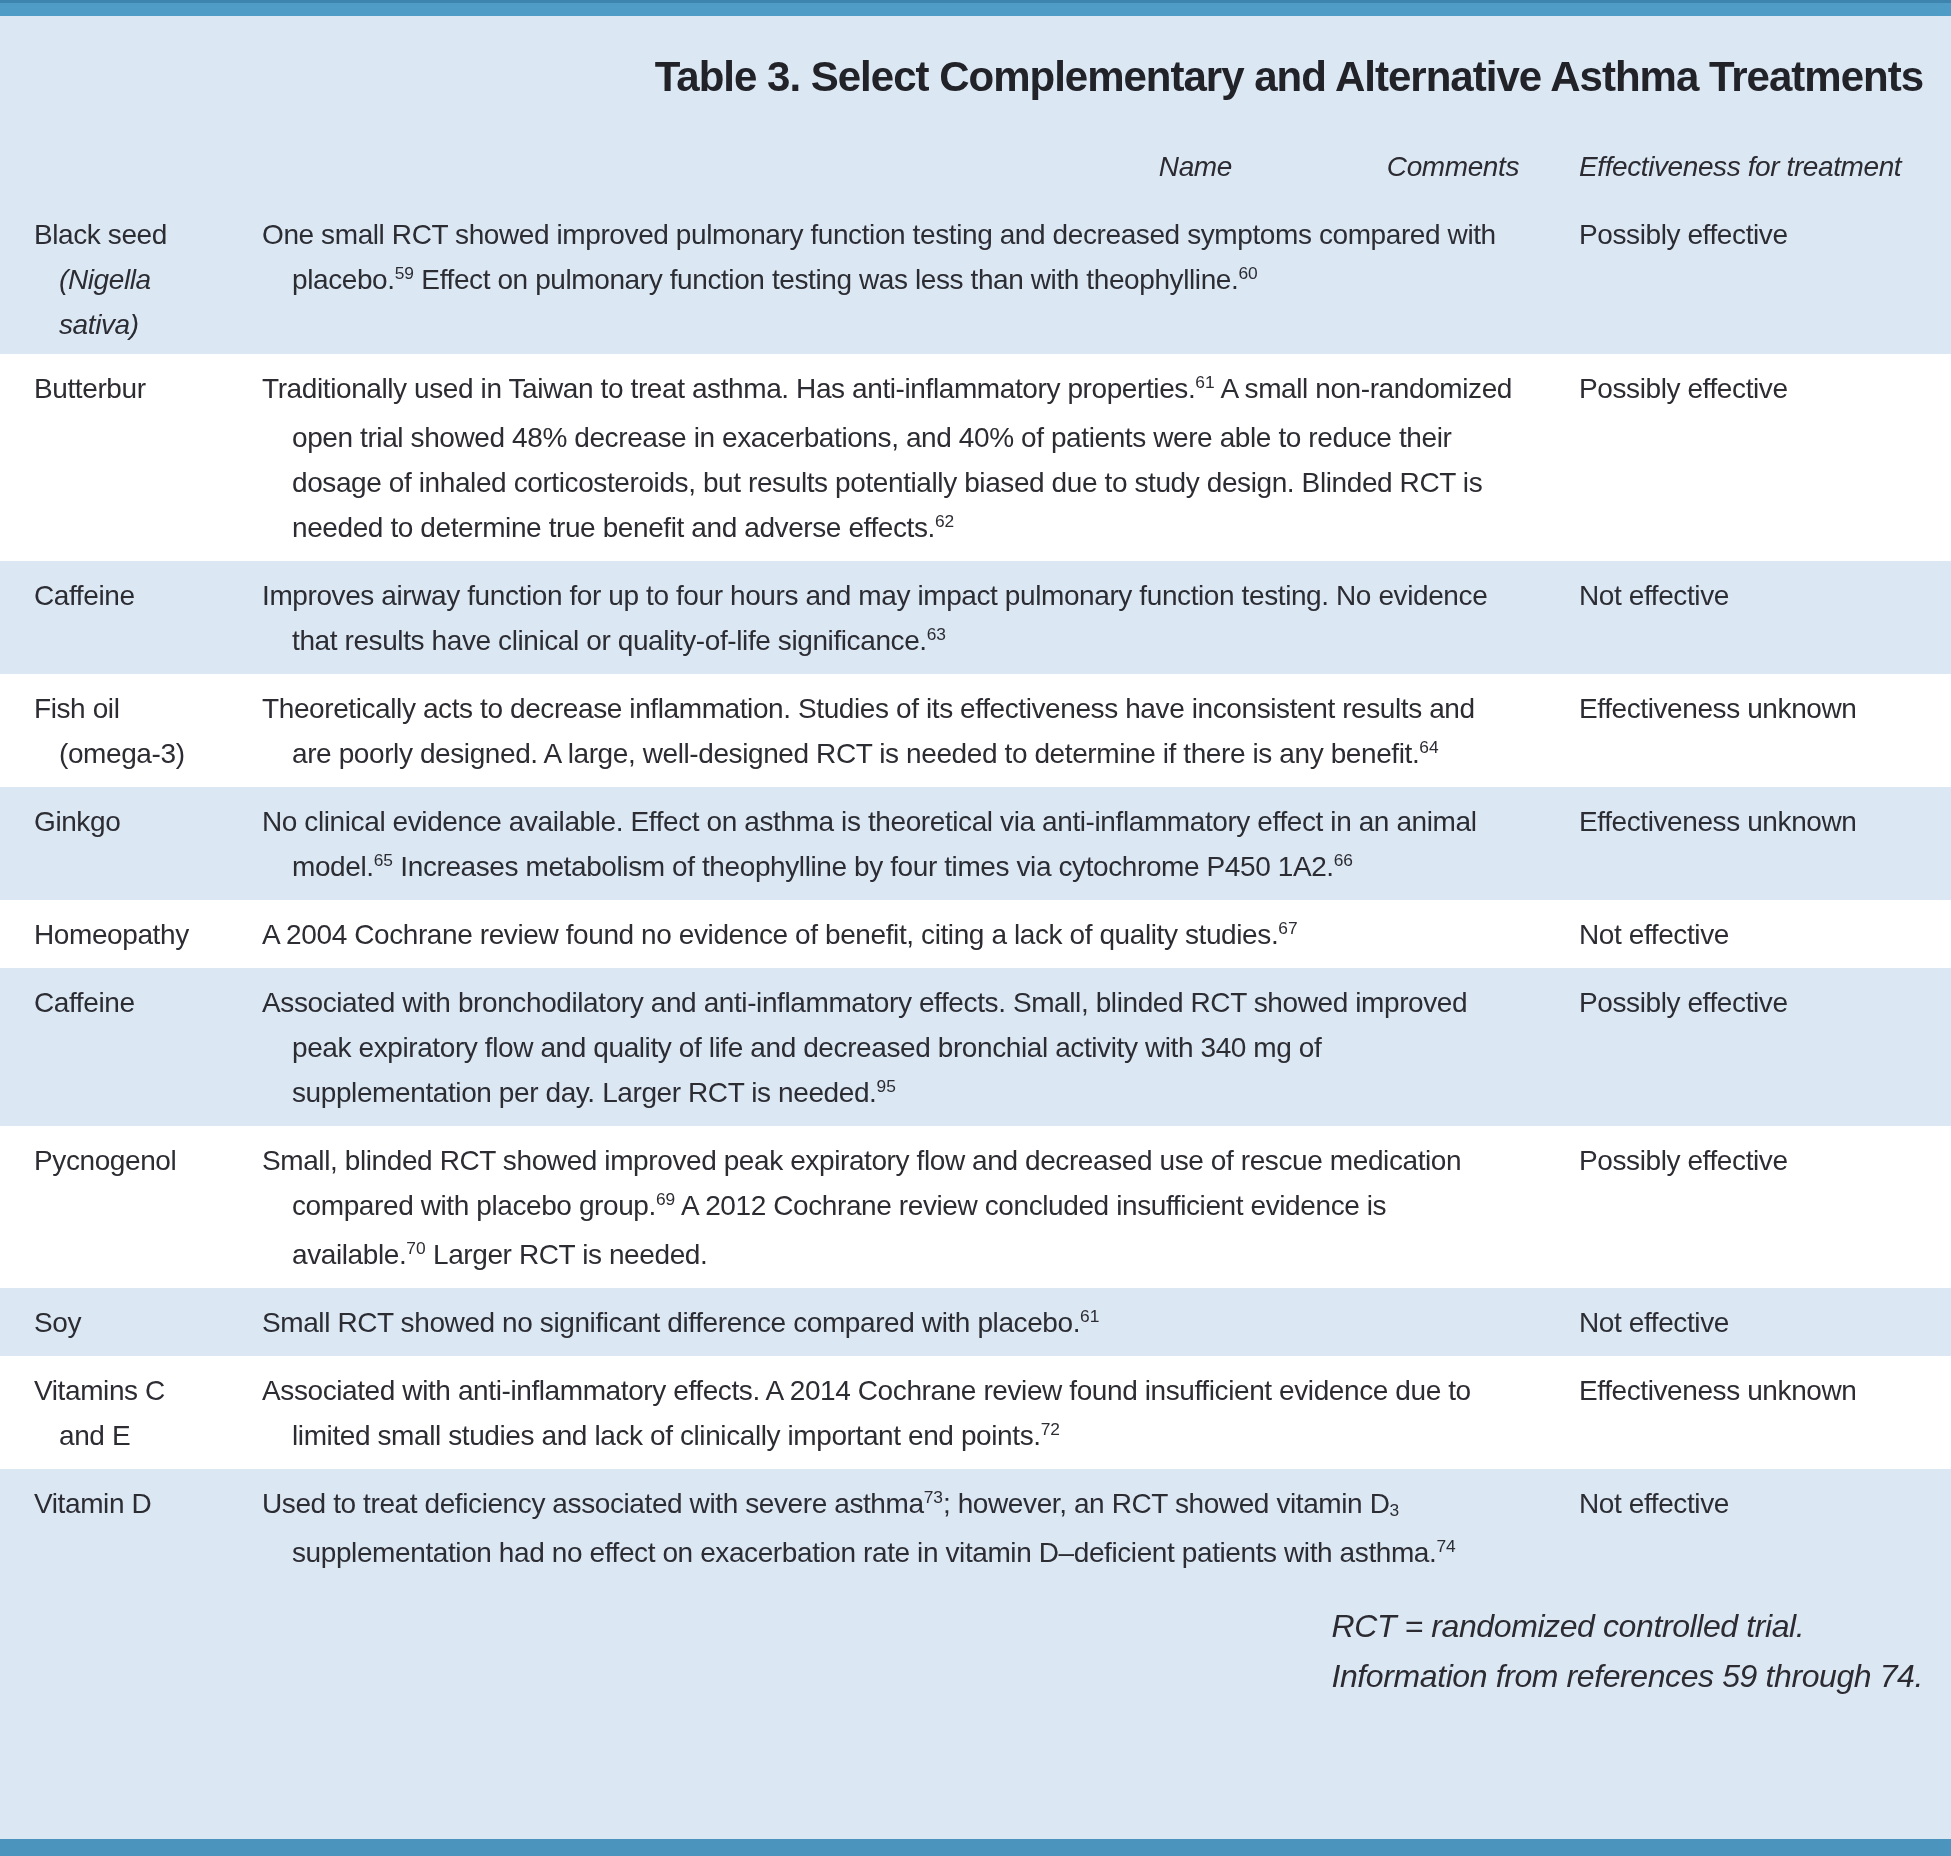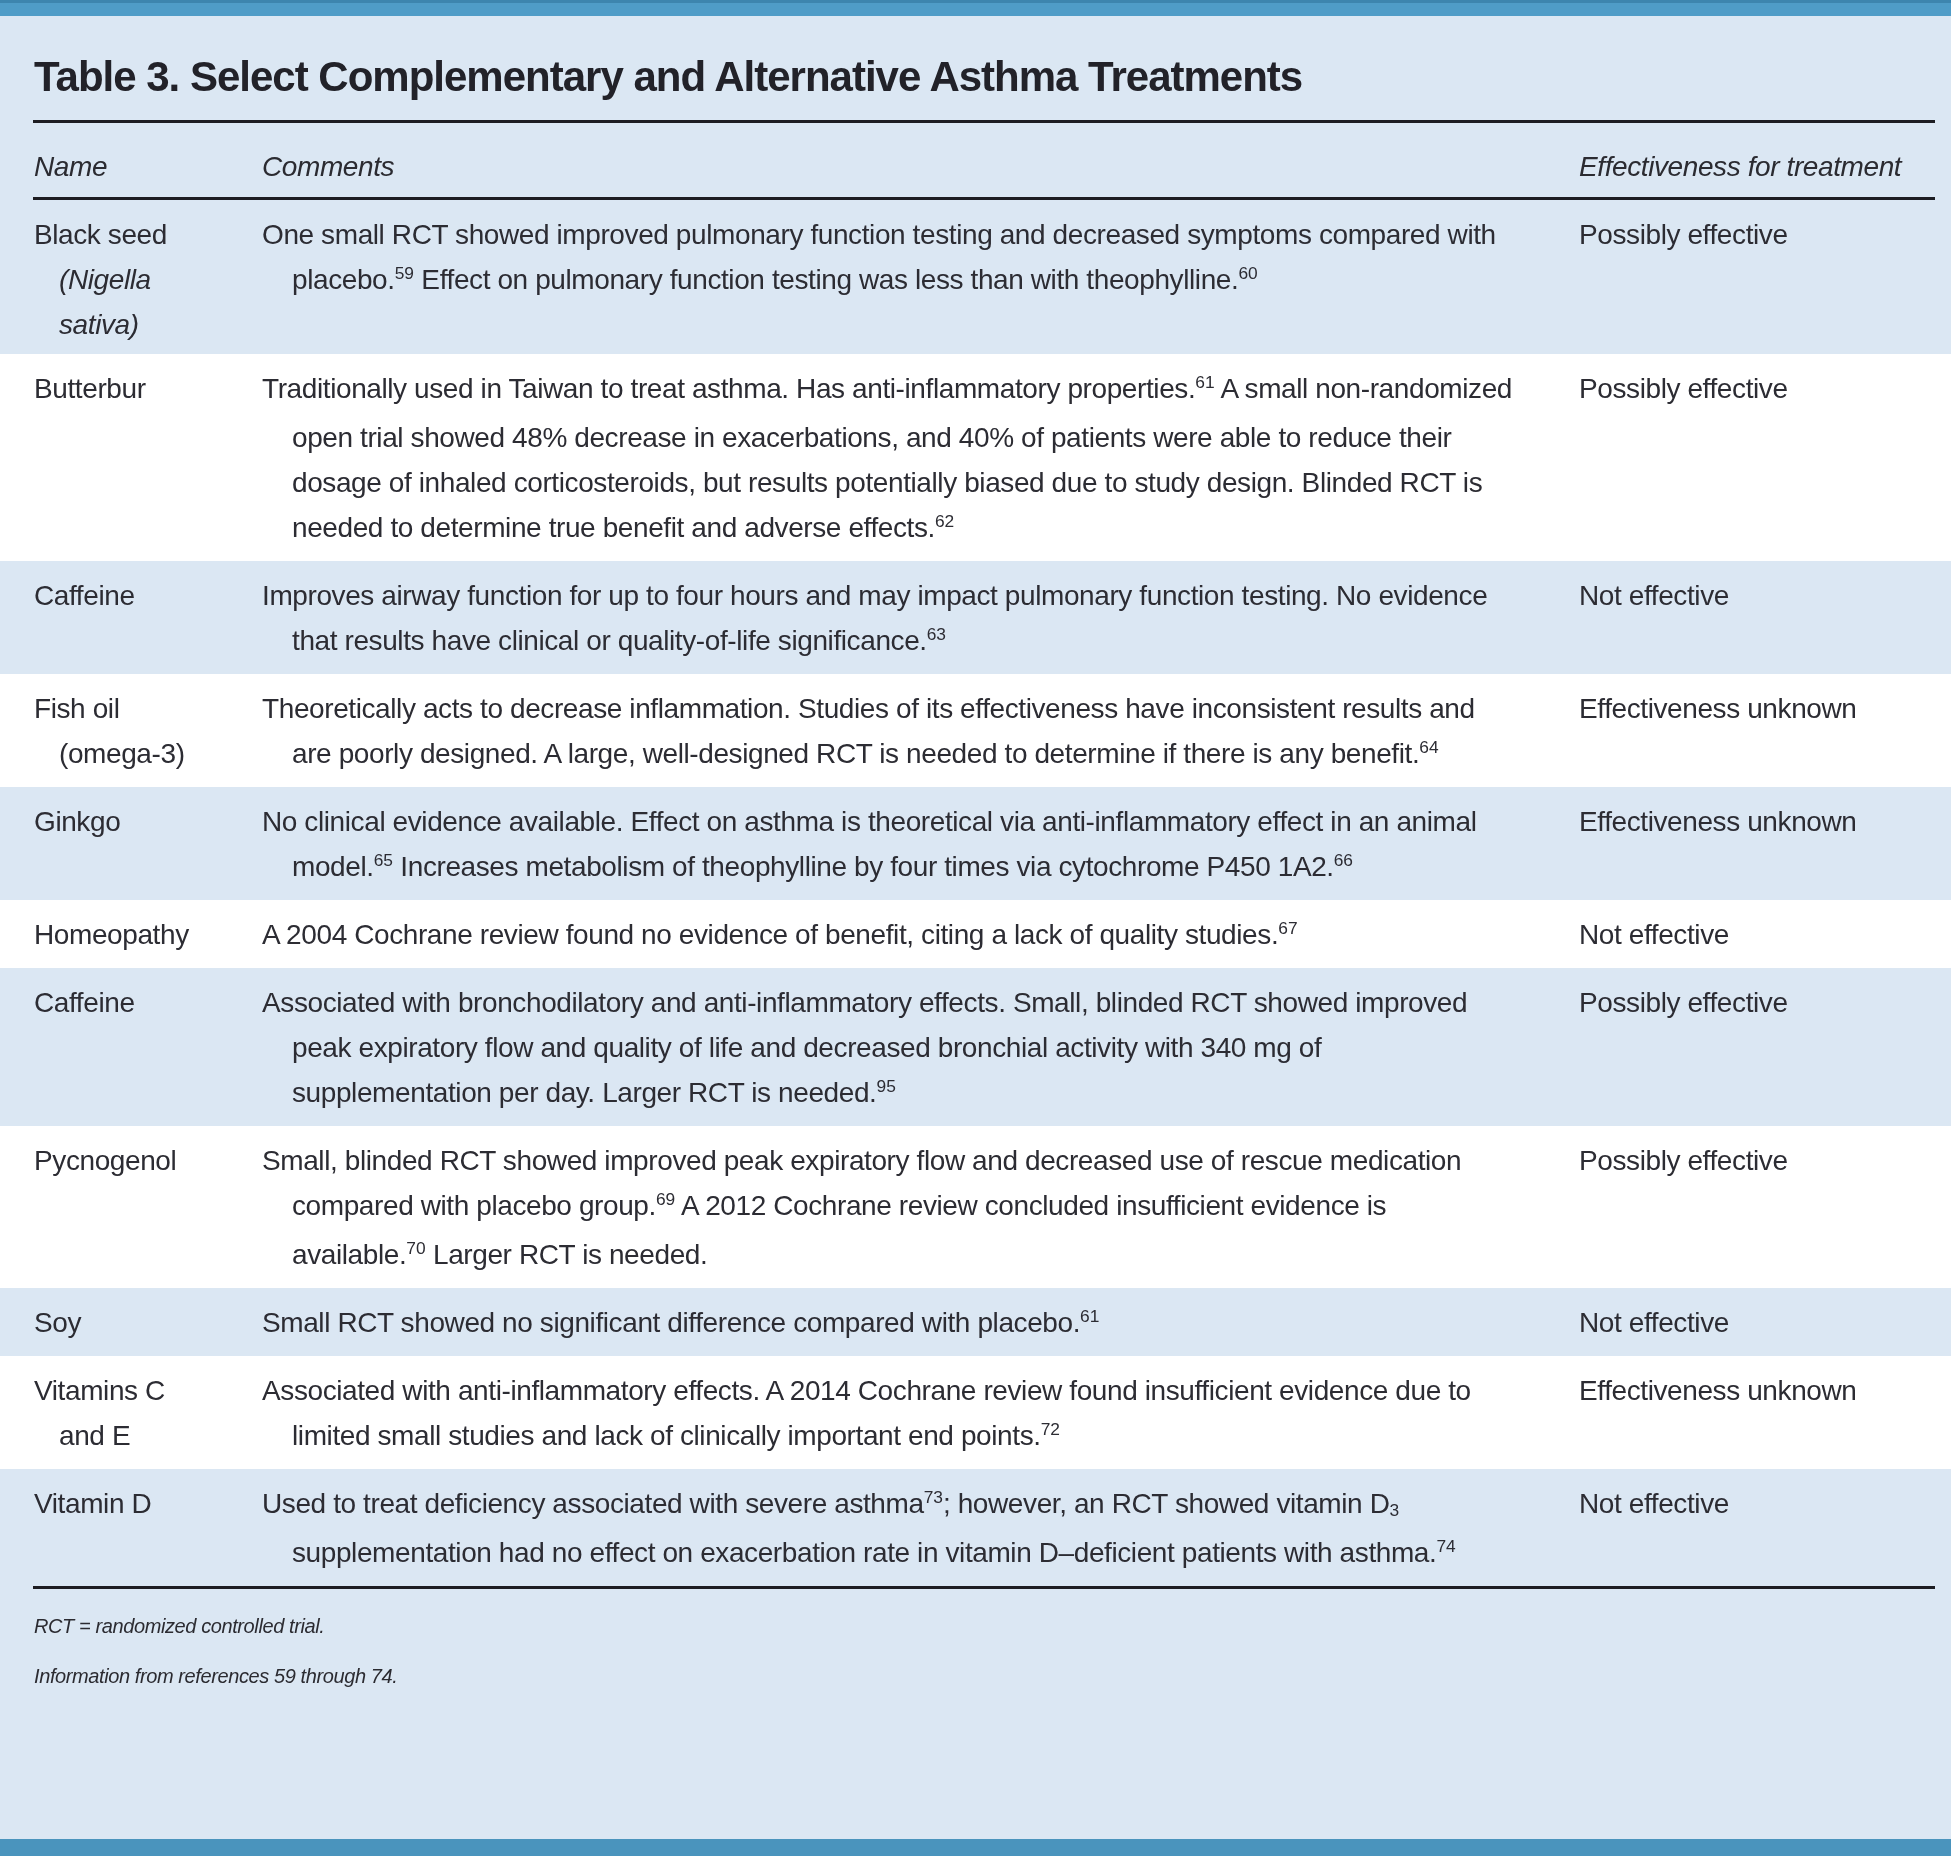--- a/index.html
+++ b/index.html
@@ -5,20 +5,21 @@
   html,body{margin:0;padding:0;background:#ffffff;}
   .page{
     position:relative;
     width:1951px;height:1856px;
     overflow:hidden;
     display:flex;flex-direction:column;
     background:#dbe7f3;
     font-family:"Liberation Sans","DejaVu Sans",sans-serif;
     color:#2c2c33;
     letter-spacing:-0.4px;
+    align-items:flex-end;
   }
   .bar{width:100%;flex:none;}
   .bar.top{height:16px;background:#4f9cc7;border-top:3px solid #3d85ae;box-sizing:border-box;}
   .bar.bottom{height:17px;background:#4a94bd;margin-top:auto;}
   .title{
     margin:36px 28px 18px 34px;
     font-size:42px;line-height:50px;
     font-weight:bold;color:#222229;letter-spacing:-1px;
   }
   .rule{height:3px;background:#1d1d22;margin:0 16px 0 33px;}
@@ -32,21 +33,21 @@
   .col-comments{
     flex:1 1 auto;box-sizing:border-box;
     padding-left:30px;text-indent:-30px;padding-right:60px;
   }
   .col-eff{flex:none;width:358px;box-sizing:border-box;padding-right:4px;}
   .row.head .col-eff{white-space:nowrap;}
   #rows .row:nth-child(odd){background:#dbe7f3;}
   #rows .row:nth-child(even){background:#ffffff;}
   sup{font-size:0.62em;vertical-align:baseline;position:relative;top:-0.55em;letter-spacing:0;}
   sub{font-size:0.62em;vertical-align:baseline;position:relative;top:0.2em;letter-spacing:0;}
-  .footnotes{padding:20px 28px 0 34px;font-style:italic;font-size:20px;color:#2b2b31;}
+  .footnotes{padding:20px 28px 0 34px;font-style:italic;font-size:32px;color:#2b2b31;}
   .footnotes p{margin:0 0 16px 0;line-height:34px;}
 </style>
 </head>
 <body>
 
 <div class="page">
   <div class="bar top"></div>
 
   <div class="title">Table 3. Select Complementary and Alternative Asthma Treatments</div>
 

